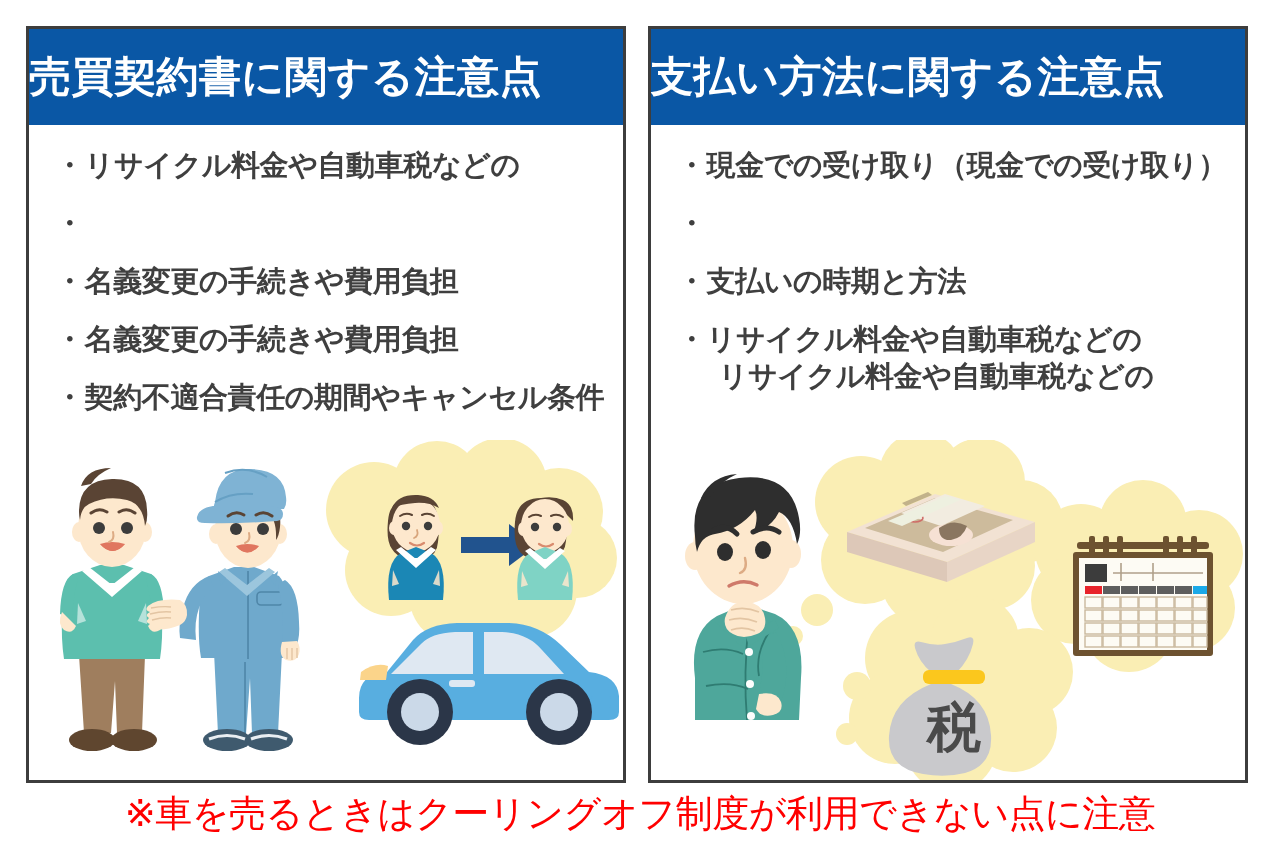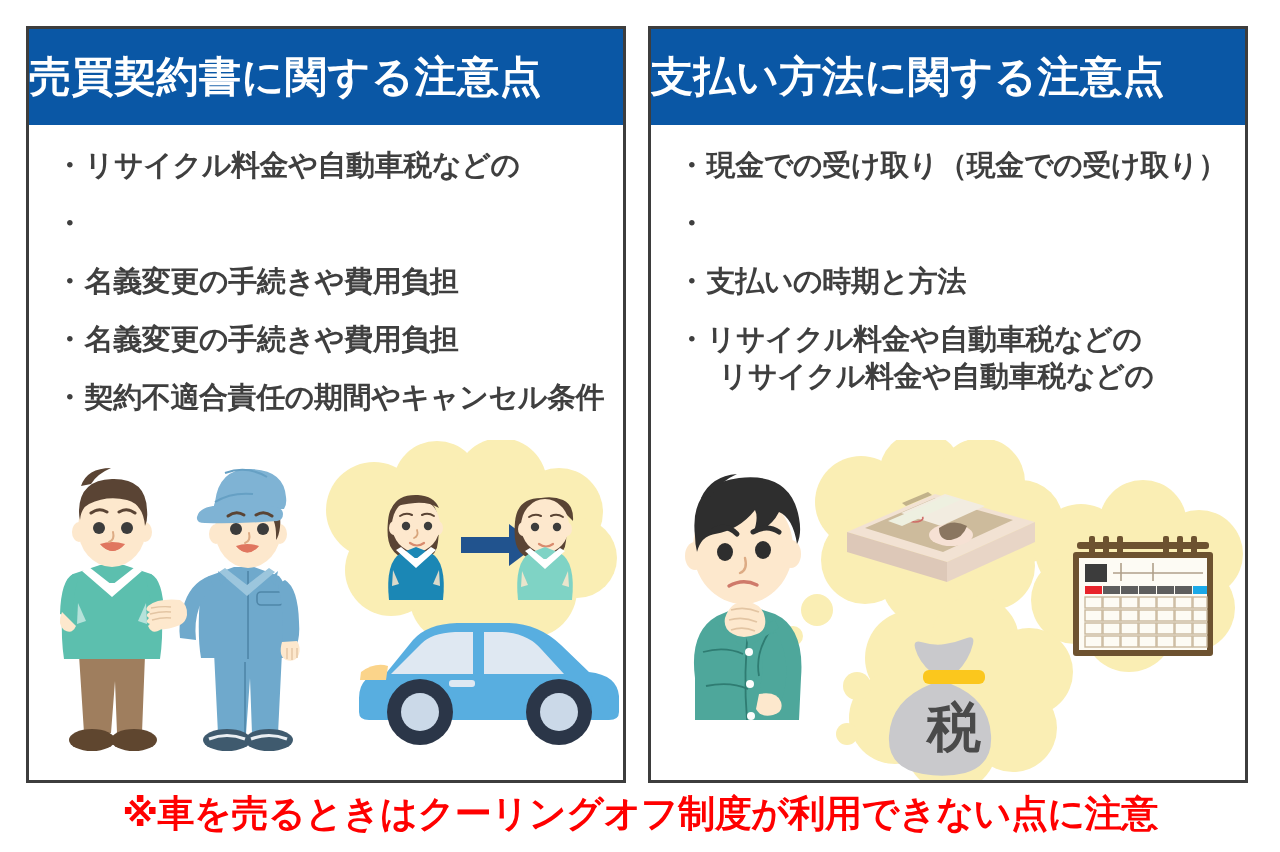--- a/index.html
+++ b/index.html
@@ -94,21 +94,21 @@
 
   
   #footer-note {
     position: absolute;
     left: 0;
     top: 789px;
     width: 1280px;
     text-align: center;
     color: #ff0000;
     font-size: 37px;
-    font-weight: bold;
+    font-weight: normal;
     letter-spacing: -0.5px;
     white-space: nowrap;
   }
 </style>
 </head>
 <body>
 
 <div id="infographic">
 
   <div class="panel" id="panel-left">

